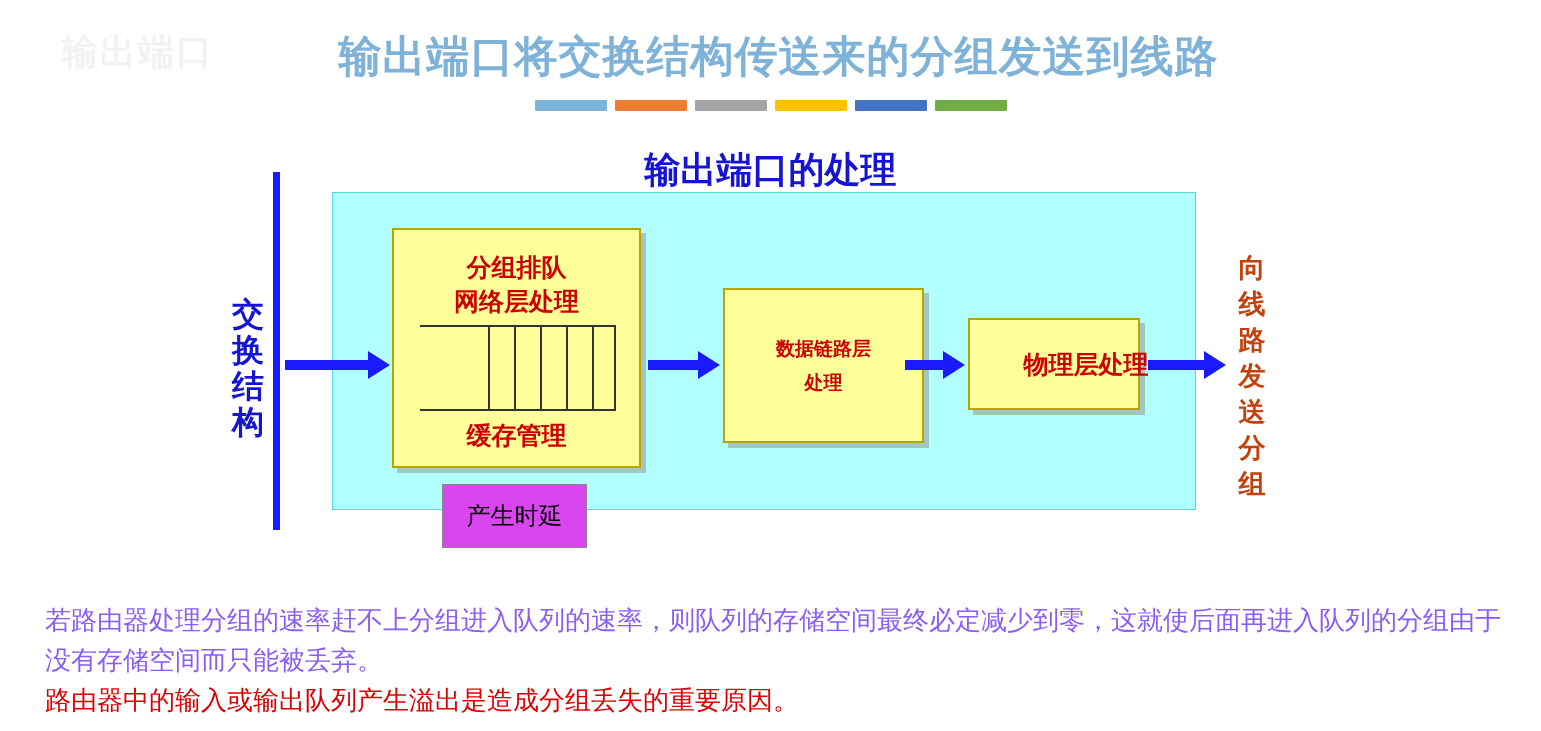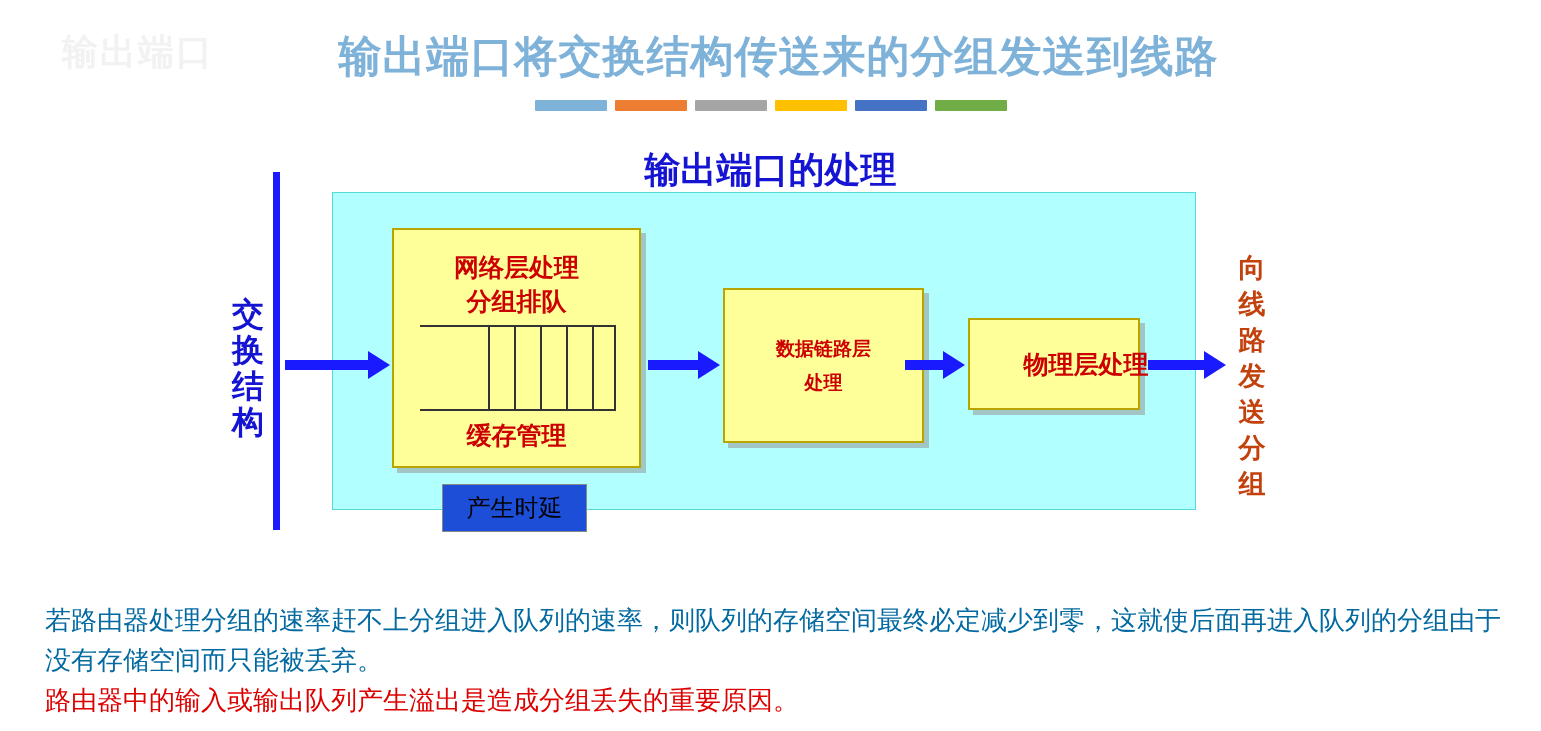--- a/index.html
+++ b/index.html
@@ -232,39 +232,39 @@
   #arrow2 { left: 648px; top: 360px; width: 52px; }
   #arrow3 { left: 905px; top: 360px; width: 40px; }
   #arrow4 { left: 1148px; top: 360px; width: 58px; }
 
   
   .callout {
     position: absolute;
     left: 442px;
     top: 484px;
     width: 145px;
-    height: 48px;
-    background: #1d4ed8;
+    height: 64px;
+    background: #d946ef;
     border: 1px solid #888;
     display: flex;
     align-items: center;
     justify-content: center;
     font-size: 24px;
     color: #000000;
     box-sizing: border-box;
   }
 
   
   .para {
     position: absolute;
     left: 45px;
     width: 1465px;
     font-size: 26px;
     line-height: 40px;
-    color: #0369a1;
+    color: #8b5cf6;
   }
   #para-black { top: 600px; }
   #para-red {
     top: 680px;
     color: #dd0000;
   }
 </style>
 </head>
 <body>
 
@@ -288,22 +288,22 @@
   <div class="cyan-box"></div>
 
   <div class="vbar-left"></div>
   <div class="label-switch-fabric">交换结构</div>
   <div class="label-to-line">向线路发送分组</div>
 
   <div class="arrow" id="arrow1"></div>
 
   <div class="ybox shadow" id="box-network">
     <div class="bx-top">
+      <div>分组排队</div>
       <div>网络层处理</div>
-      <div>分组排队</div>
     </div>
     <div class="queue">
       <div class="qline-top"></div>
       <div class="qline-bot"></div>
       <div class="qcell" style="left:68px"></div>
       <div class="qcell" style="left:94px"></div>
       <div class="qcell" style="left:120px"></div>
       <div class="qcell" style="left:146px"></div>
       <div class="qcell" style="left:172px"></div>
       <div class="qcell" style="left:194px"></div>

